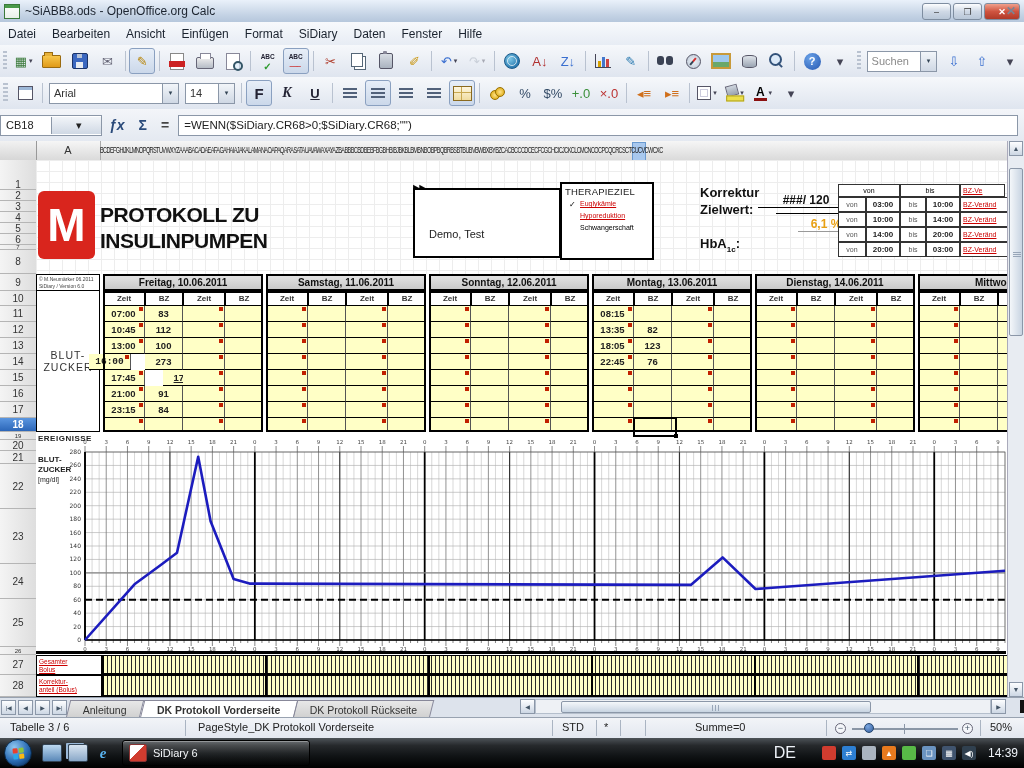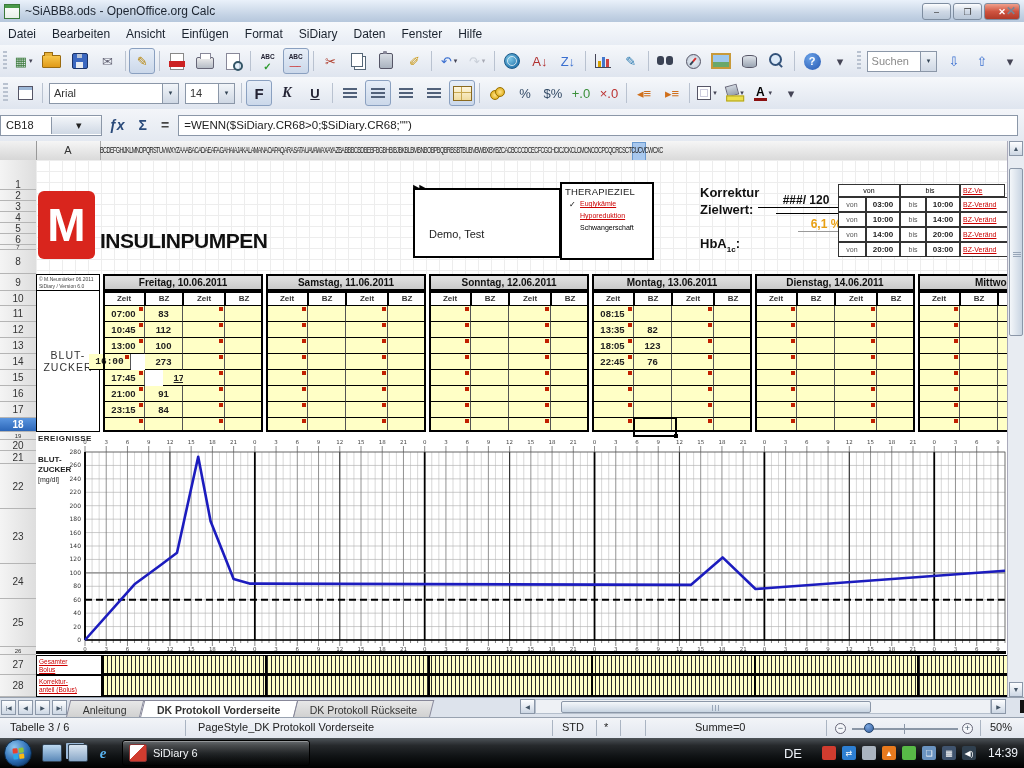--- a/index.html
+++ b/index.html
@@ -215,21 +215,21 @@
     display:flex;align-items:center;justify-content:center;}
   .taskbtn{height:24px;margin-left:10px;padding:0 10px 0 6px;border-radius:3px;border:1px solid #000;
     background:linear-gradient(rgba(255,255,255,.22),rgba(255,255,255,.06) 50%,rgba(0,0,0,.25));
     box-shadow:inset 0 1px 0 rgba(255,255,255,.3);display:flex;align-items:center;gap:6px;
     color:#f2f5f8;font-size:11px;white-space:nowrap;}
   .taskbtn.active{background:linear-gradient(rgba(255,255,255,.38),rgba(255,255,255,.15) 50%,rgba(40,60,80,.3));}
   .tb-ico{width:16px;height:16px;border-radius:2px;}
   .ico-sidiary{background:linear-gradient(135deg,#fff 45%,#d03c2f 45%);border:1px solid #833;}
   .ico-calc{background:linear-gradient(#fff 60%,#d8ecd8 60%);border:1px solid #3a7a3a;box-shadow:inset 0 -5px 0 #4a9a4a;}
   .tray{position:absolute;right:6px;top:0;height:30px;display:flex;align-items:center;gap:6px;color:#eef2f8;}
-  .tray .lang{font-size:13px;margin-right:14px;}
+  .tray .lang{font-size:16px;margin-right:20px;}
   .trayico{width:14px;height:14px;border-radius:2px;display:flex;align-items:center;justify-content:center;
     font-size:8px;color:#fff;}
   .clock{font-size:12px;margin-left:6px;}
   svg text{font-family:"DejaVu Sans",sans-serif;}
 </style>
 </head>
 <body>
 
 <div class="win">
 
@@ -494,21 +494,21 @@
         <div class="rowh" style="top: 349px; height: 55px; font-size: 10px;">23</div>
         <div class="rowh" style="top: 404px; height: 35px; font-size: 10px;">24</div>
         <div class="rowh" style="top: 439px; height: 48px; font-size: 10px;">25</div>
         <div class="rowh" style="top: 487px; height: 8px; font-size: 6px;">26</div>
         <div class="rowh" style="top: 495px; height: 20px; font-size: 10px;">27</div>
         <div class="rowh" style="top: 515px; height: 22px; font-size: 10px;">28</div>
       </div>
     <div class="content" id="content">
         <div class="abs gridbg" style="left: 0px; top: 0px; width: 972px; height: 114px;"></div>
         <div class="abs logo">M</div>
-        <div class="abs bigtitle"><br><span>INSULINPUMPEN</span></div>
+        <div class="abs bigtitle"><span>PROTOKOLL ZU</span><br><span>INSULINPUMPEN</span></div>
         <div class="abs arrows">▶▶</div>
         <div class="abs therapiebox">
           <span class="thtitle">THERAPIEZIEL</span>
           <span class="thcheck" style="top: 16px;">✓</span>
           <span class="thitem link" style="top: 16px;">Euglykämie</span>
           <span class="thitem link" style="top: 28px;">Hyporeduktion</span>
           <span class="thitem" style="top: 40px;">Schwangerschaft</span>
         </div>
         <div class="abs demobox">
           <span class="demotext">Demo, Test</span>

